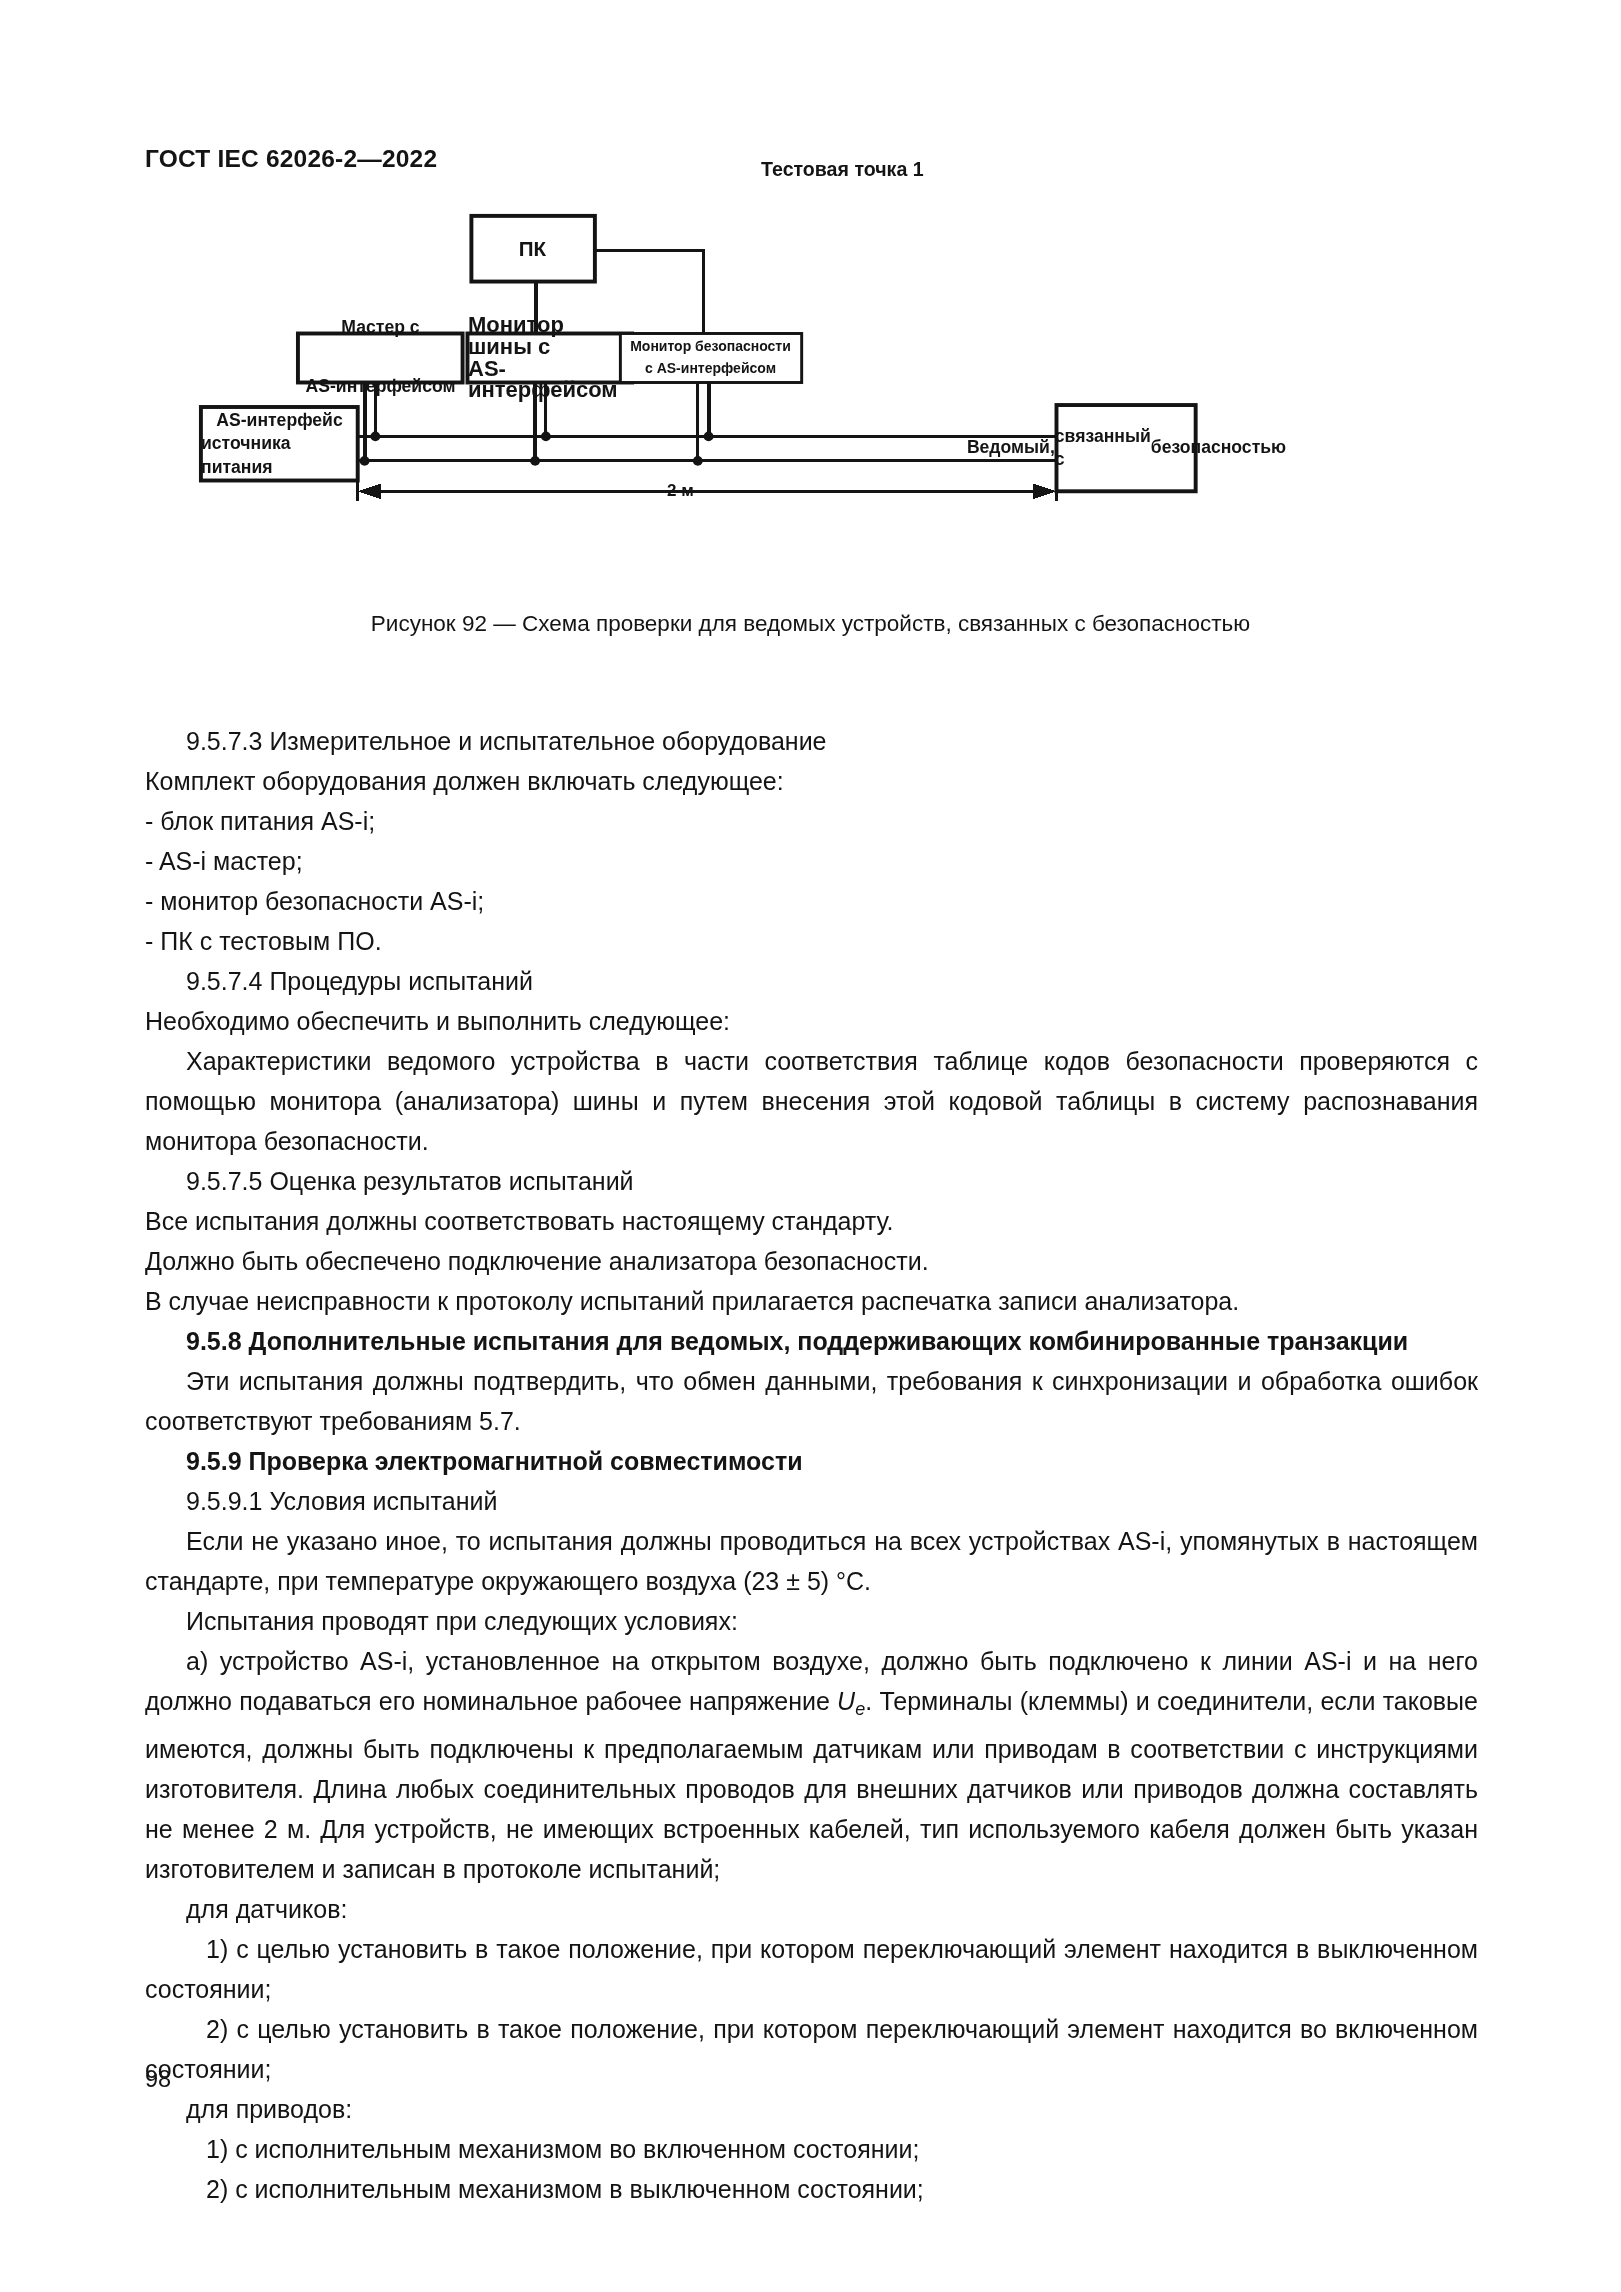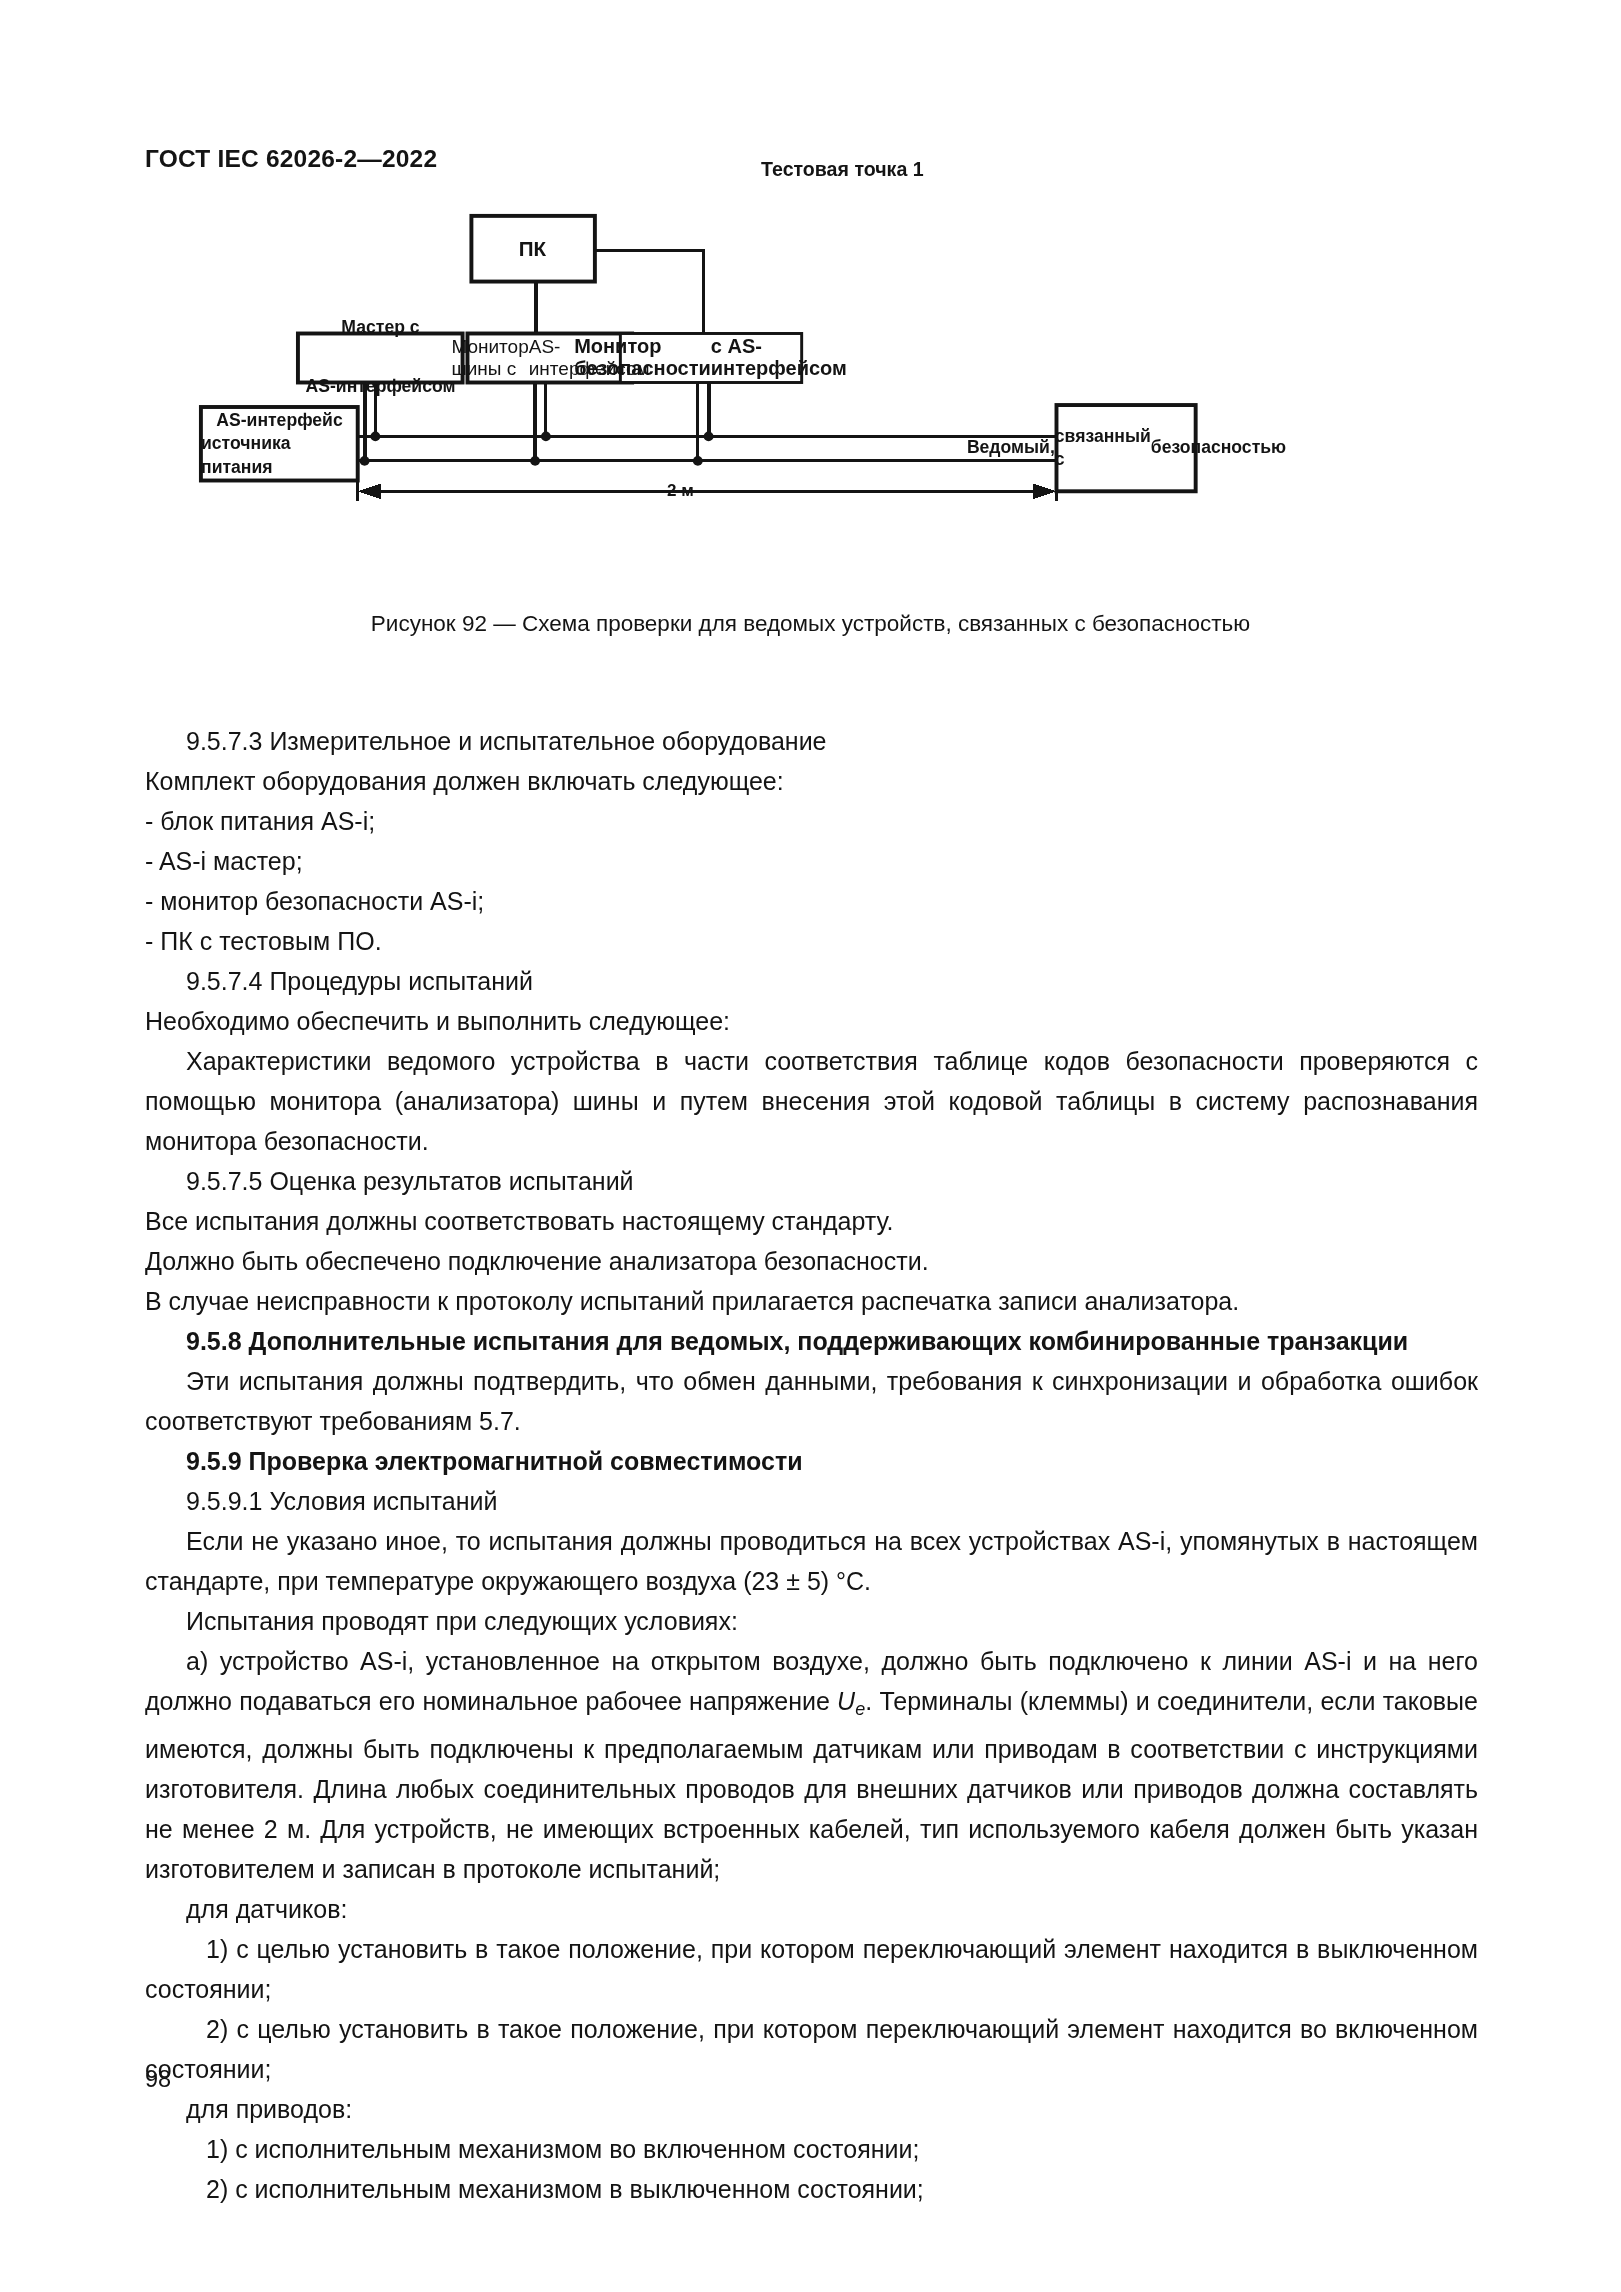--- a/index.html
+++ b/index.html
@@ -162,26 +162,26 @@
 
       <div style="position:absolute; left:761px; top:-43px; font-size:19.6px; font-weight:bold; white-space:nowrap;">Тестовая точка 1</div>
 
       <div style="position:absolute; left:471px; top:14.7px; width:123px; height:66px; display:flex; align-items:center; justify-content:center; font-size:20.6px; font-weight:bold;">ПК</div>
 
       <div style="position:absolute; left:298px; top:132px; width:165px; height:49px; display:flex; flex-direction:column; align-items:center; justify-content:center; font-size:17.6px; font-weight:bold; line-height:21.6px;gap:37px;">
         <span>Мастер с</span>
         <span>AS-интерфейсом</span>
       </div>
 
-      <div style="position:absolute; left:468px; top:132px; width:165px; height:49px; display:flex; flex-direction:row; align-items:center; justify-content:center; font-size:19px; font-weight:normal; line-height:21.6px;">
+      <div style="position:absolute; left:468px; top:132px; width:165px; height:49px; display:flex; flex-direction:column; align-items:center; justify-content:center; font-size:22px; font-weight:bold; line-height:21.6px;">
         <span>Монитор шины с</span>
         <span>AS-интерфейсом</span>
       </div>
 
-      <div style="position:absolute; left:620px; top:132px; width:181px; height:49px; display:flex; align-items:center; justify-content:center; font-size:20px; font-weight:bold; line-height:21.6px;">
+      <div style="position:absolute; left:620px; top:132px; width:181px; height:49px; display:flex; flex-direction:column; align-items:center; justify-content:center; font-size:14px; font-weight:bold; line-height:21.6px;">
         <span>Монитор безопасности</span>
         <span>с AS-интерфейсом</span>
       </div>
 
       <div style="position:absolute; left:201px; top:206px; width:157px; height:74px; display:flex; flex-direction:column; align-items:center; justify-content:center; font-size:17.6px; font-weight:bold; line-height:23.5px;">
         <span>AS-интерфейс</span>
         <span>источника питания</span>
       </div>
 
       <div style="position:absolute; left:1057px; top:204px; width:139px; height:86px; display:flex; flex-direction:row; align-items:center; justify-content:center; font-size:17.6px; font-weight:bold; line-height:23.5px;">

